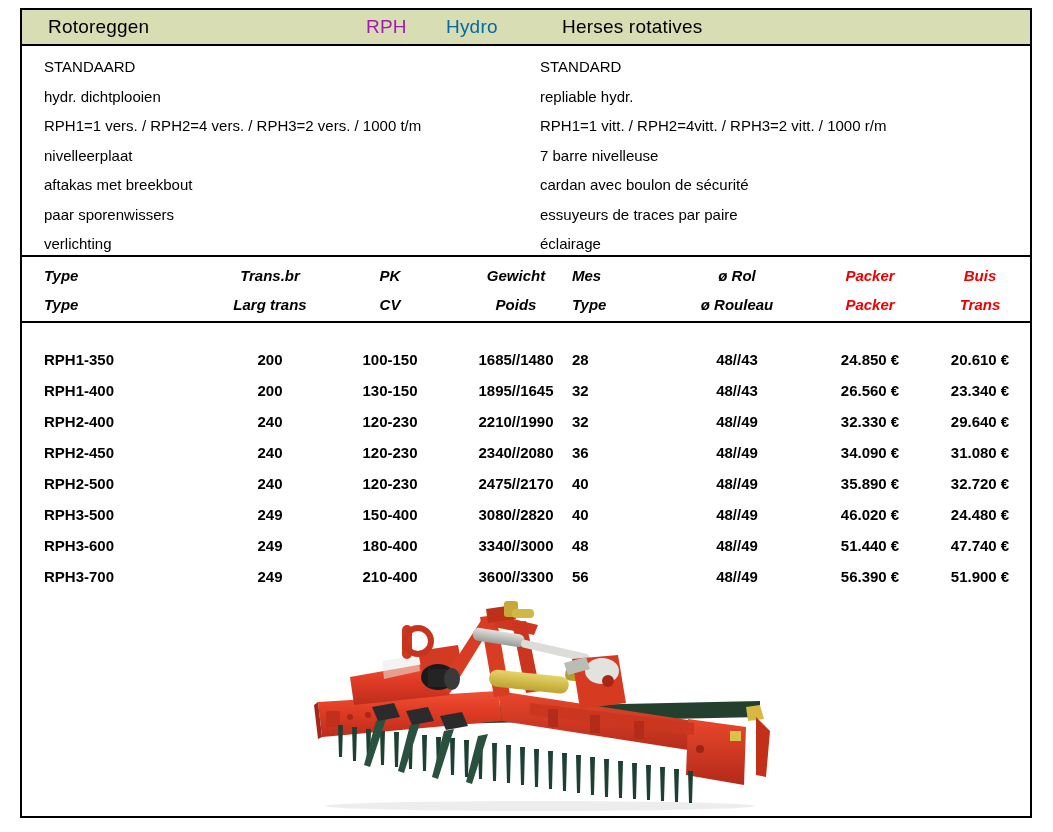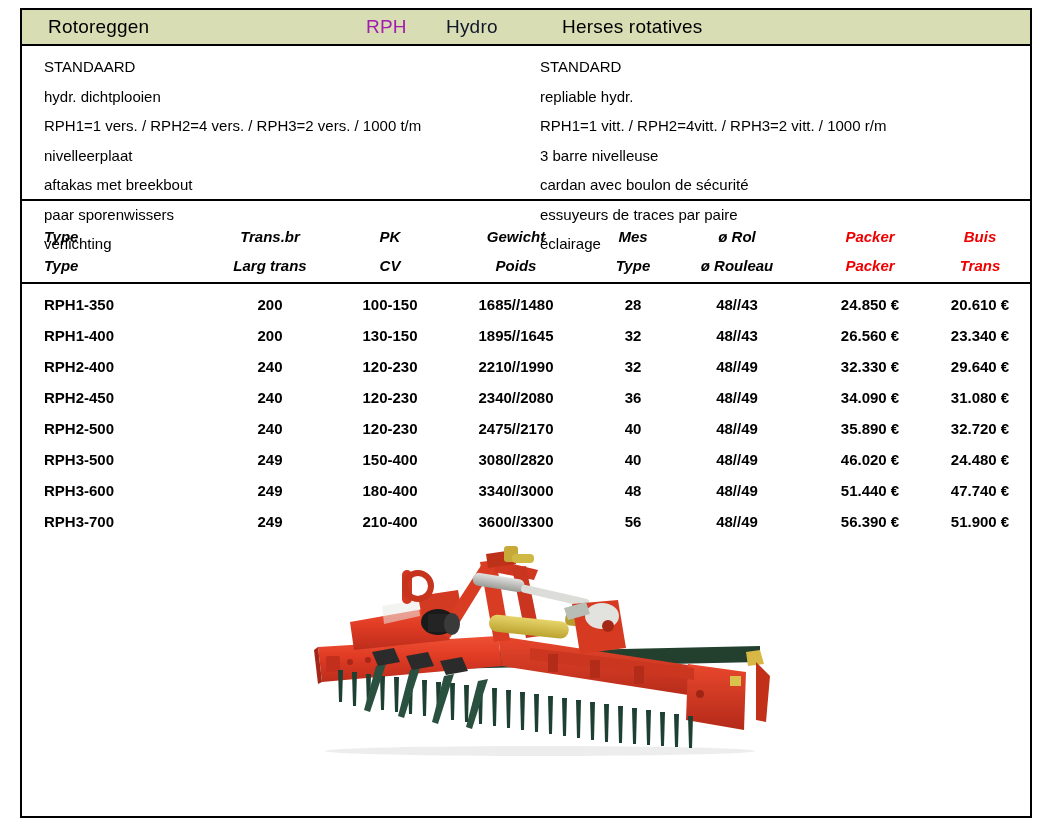--- a/index.html
+++ b/index.html
@@ -44,27 +44,27 @@
     position: absolute;
     top: 50%;
     transform: translateY(-50%);
     font-size: 19px;
     font-weight: normal;
     letter-spacing: 0.2px;
     white-space: nowrap;
   }
   .title-nl   { left: 26px; }
   .title-code { left: 344px; color: #a21caf; }
-  .title-type { left: 424px; color: #0f172a; }
+  .title-type { left: 424px; color: #0369a1; }
   .title-fr   { left: 540px; }
 
   
   .spec-block {
     position: relative;
-    height: 155px;
+    height: 211px;
     border-bottom: 2px solid #000000;
     box-sizing: border-box;
   }
   .spec-col {
     position: absolute;
     top: 6px;
   }
   .spec-col.nl { left: 22px; width: 500px; }
   .spec-col.fr { left: 518px; width: 480px; }
   .spec-line {
@@ -73,21 +73,21 @@
     white-space: nowrap;
     color: #000000;
   }
 
   
   .spec-table {
     position: relative;
   }
   .thead {
     border-bottom: 2px solid #000000;
-    padding-top: 20px;
+    padding-top: 3px;
     padding-bottom: 3px;
     text-decoration: underline;
   }
   .trow {
     position: relative;
     height: 31px;
   }
   .trow.hdr { height: 29px; }
   .cell {
     position: absolute;
@@ -98,26 +98,26 @@
     white-space: nowrap;
   }
   .thead .cell { font-style: italic; }
   .cell.red { color: #ee0000; }
 
   
   .c0 { left: 22px;  text-align: left; }
   .c1 { left: 190px; width: 116px; text-align: center; }
   .c2 { left: 316px; width: 104px; text-align: center; }
   .c3 { left: 424px; width: 140px; text-align: center; }
-  .c4 { left: 570px; width: 82px;  text-align: center; }
+  .c4 { left: 550px; width: 82px;  }
   .c5 { left: 648px; width: 134px; text-align: center; }
   .c6 { left: 790px; width: 116px; text-align: center; }
   .c7 { left: 908px; width: 100px; text-align: center; }
 
-  .tbody { padding-top: 4px; }
+  .tbody { padding-top: 20px; }
 
   
   .photo-area {
     position: relative;
     height: 255px;
   }
   .photo-wrap {
     position: absolute;
     left: 268px;
     top: 8px;
@@ -146,21 +146,21 @@
         <div class="spec-line">RPH1=1 vers. / RPH2=4 vers. / RPH3=2 vers. / 1000 t/m</div>
         <div class="spec-line"> nivelleerplaat</div>
         <div class="spec-line">aftakas met breekbout</div>
         <div class="spec-line">paar sporenwissers</div>
         <div class="spec-line">verlichting</div>
       </div>
       <div class="spec-col fr">
         <div class="spec-line">STANDARD</div>
         <div class="spec-line">repliable hydr.</div>
         <div class="spec-line">RPH1=1 vitt. / RPH2=4vitt. / RPH3=2 vitt. / 1000 r/m</div>
-        <div class="spec-line">3 barre nivelleuse</div>
+        <div class="spec-line">7 barre nivelleuse</div>
         <div class="spec-line">cardan avec boulon de sécurité</div>
         <div class="spec-line">essuyeurs de traces par paire</div>
         <div class="spec-line">éclairage</div>
       </div>
     </div>
 
     <div class="spec-table">
 
       <div class="thead">
         <div class="trow hdr">

